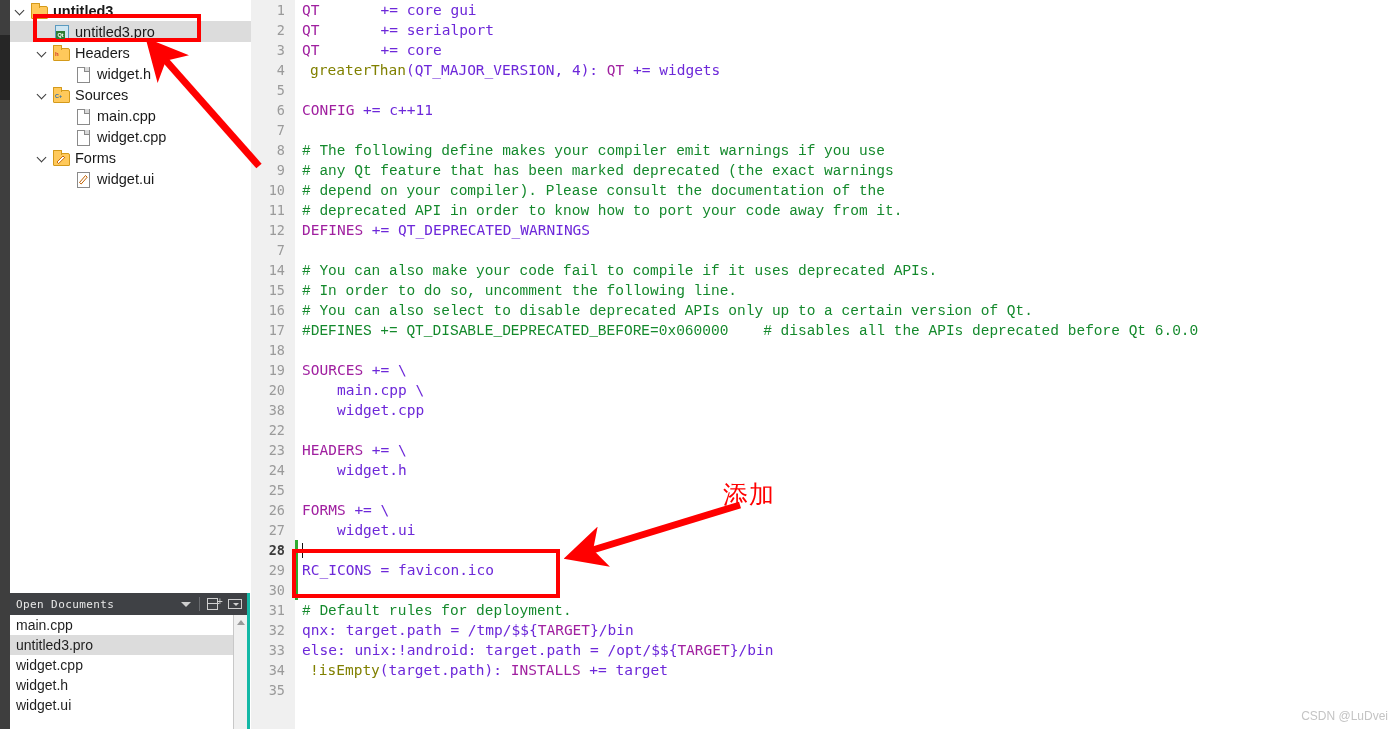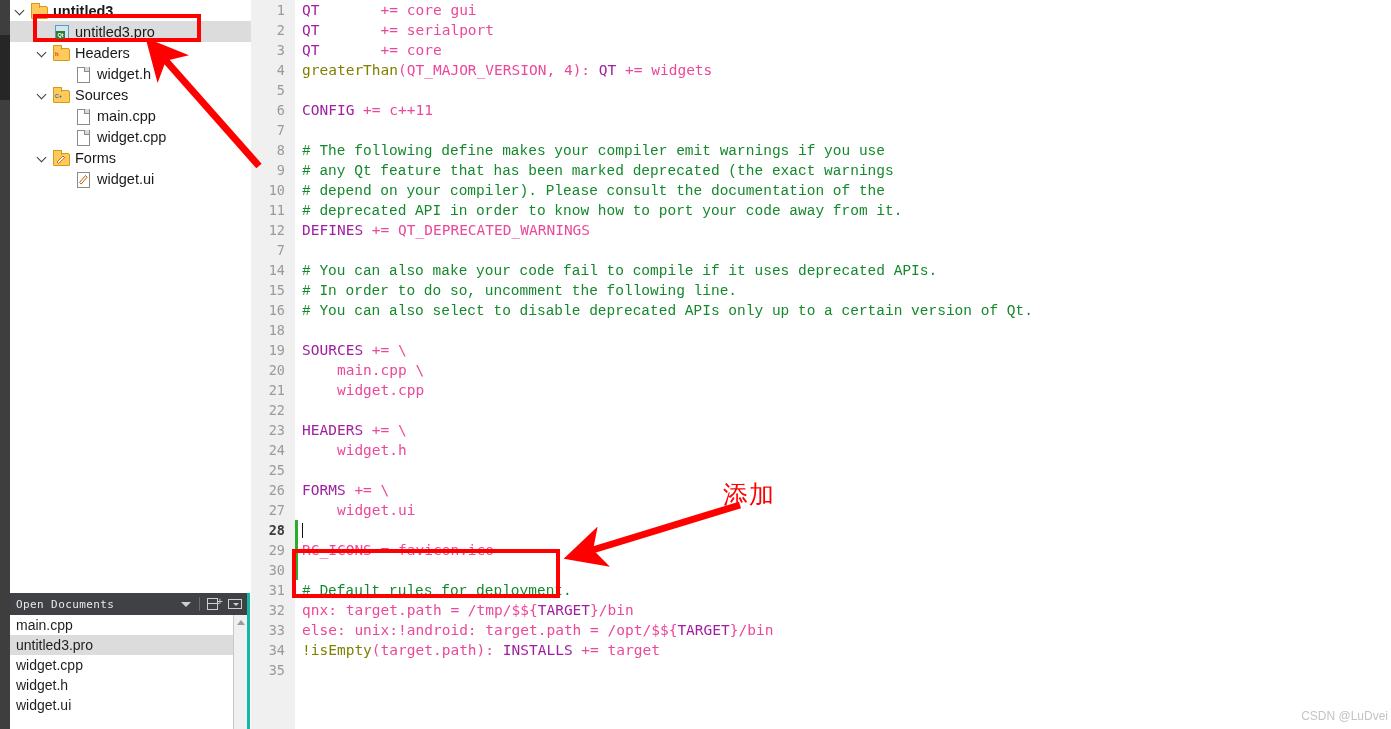--- a/index.html
+++ b/index.html
@@ -209,23 +209,23 @@
   .code {
     position:absolute; left:51px; top:0;
     color:#111111;
   }
   .cursor {
     display:inline-block; width:1px; height:15px;
     background:#111; vertical-align:-3px;
   }
   .kw  { color:#a020a0; }      
   .cm  { color:#14892c;font-family:Liberation Mono, monospace; }      
-  .fn  { color:#808000; }      
+  .fn  { color:#808000;margin-left:8px; }      
   .var { color:#a020a0; }      
-  .pl  { color:#ec4899; }
+  .pl  { color:#6d28d9; }
 
   
   #ann { position:absolute; left:0; top:0; width:1391px; height:729px; pointer-events:none; }
   #cn-label {
     position:absolute; left:723px; top:478px;
     color:#ff0000; font-size:25px;
     font-family:"DejaVu Sans", sans-serif;
     letter-spacing:1px;
   }
   #watermark {
@@ -352,24 +352,25 @@
       <div class="code-line"><span class="ln">7</span><span class="code"></span></div>
       <div class="code-line"><span class="ln">8</span><span class="code"><span class="cm"># The following define makes your compiler emit warnings if you use</span></span></div>
       <div class="code-line"><span class="ln">9</span><span class="code"><span class="cm"># any Qt feature that has been marked deprecated (the exact warnings</span></span></div>
       <div class="code-line"><span class="ln">10</span><span class="code"><span class="cm"># depend on your compiler). Please consult the documentation of the</span></span></div>
       <div class="code-line"><span class="ln">11</span><span class="code"><span class="cm"># deprecated API in order to know how to port your code away from it.</span></span></div>
       <div class="code-line"><span class="ln">12</span><span class="code"><span class="kw">DEFINES</span><span class="pl"> += QT_DEPRECATED_WARNINGS</span></span></div>
       <div class="code-line"><span class="ln">7</span><span class="code"></span></div>
       <div class="code-line"><span class="ln">14</span><span class="code"><span class="cm"># You can also make your code fail to compile if it uses deprecated APIs.</span></span></div>
       <div class="code-line"><span class="ln">15</span><span class="code"><span class="cm"># In order to do so, uncomment the following line.</span></span></div>
       <div class="code-line"><span class="ln">16</span><span class="code"><span class="cm"># You can also select to disable deprecated APIs only up to a certain version of Qt.</span></span></div>
+      <div class="code-line"><span class="ln">17</span><span class="code"><span class="cm">#DEFINES += QT_DISABLE_DEPRECATED_BEFORE=0x060000    # disables all the APIs deprecated before Qt 6.0.0</span></span></div>
       <div class="code-line"><span class="ln">18</span><span class="code"></span></div>
       <div class="code-line"><span class="ln">19</span><span class="code"><span class="kw">SOURCES</span><span class="pl"> += \</span></span></div>
       <div class="code-line"><span class="ln">20</span><span class="code"><span class="pl">    main.cpp \</span></span></div>
-      <div class="code-line"><span class="ln">21</span><span class="code"><span class="pl">    widget.cpp</span></span></div>
+      <div class="code-line"><span class="ln">38</span><span class="code"><span class="pl">    widget.cpp</span></span></div>
       <div class="code-line"><span class="ln">22</span><span class="code"></span></div>
       <div class="code-line"><span class="ln">23</span><span class="code"><span class="kw">HEADERS</span><span class="pl"> += \</span></span></div>
       <div class="code-line"><span class="ln">24</span><span class="code"><span class="pl">    widget.h</span></span></div>
       <div class="code-line"><span class="ln">25</span><span class="code"></span></div>
       <div class="code-line"><span class="ln">26</span><span class="code"><span class="kw">FORMS</span><span class="pl"> += \</span></span></div>
       <div class="code-line"><span class="ln">27</span><span class="code"><span class="pl">    widget.ui</span></span></div>
       <div class="code-line current"><span class="ln">28</span><span class="changebar"></span><span class="code"><span class="cursor"></span></span></div>
       <div class="code-line"><span class="ln">29</span><span class="changebar"></span><span class="code"><span class="pl">RC_ICONS = favicon.ico</span></span></div>
       <div class="code-line"><span class="ln">30</span><span class="changebar"></span><span class="code"></span></div>
       <div class="code-line"><span class="ln">31</span><span class="code"><span class="cm"># Default rules for deployment.</span></span></div>

